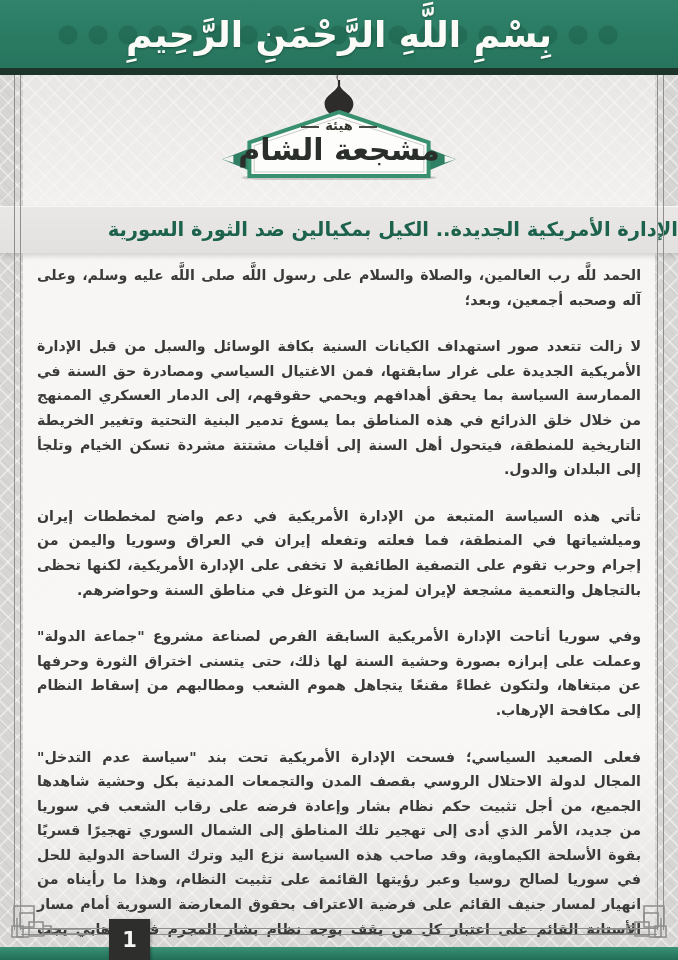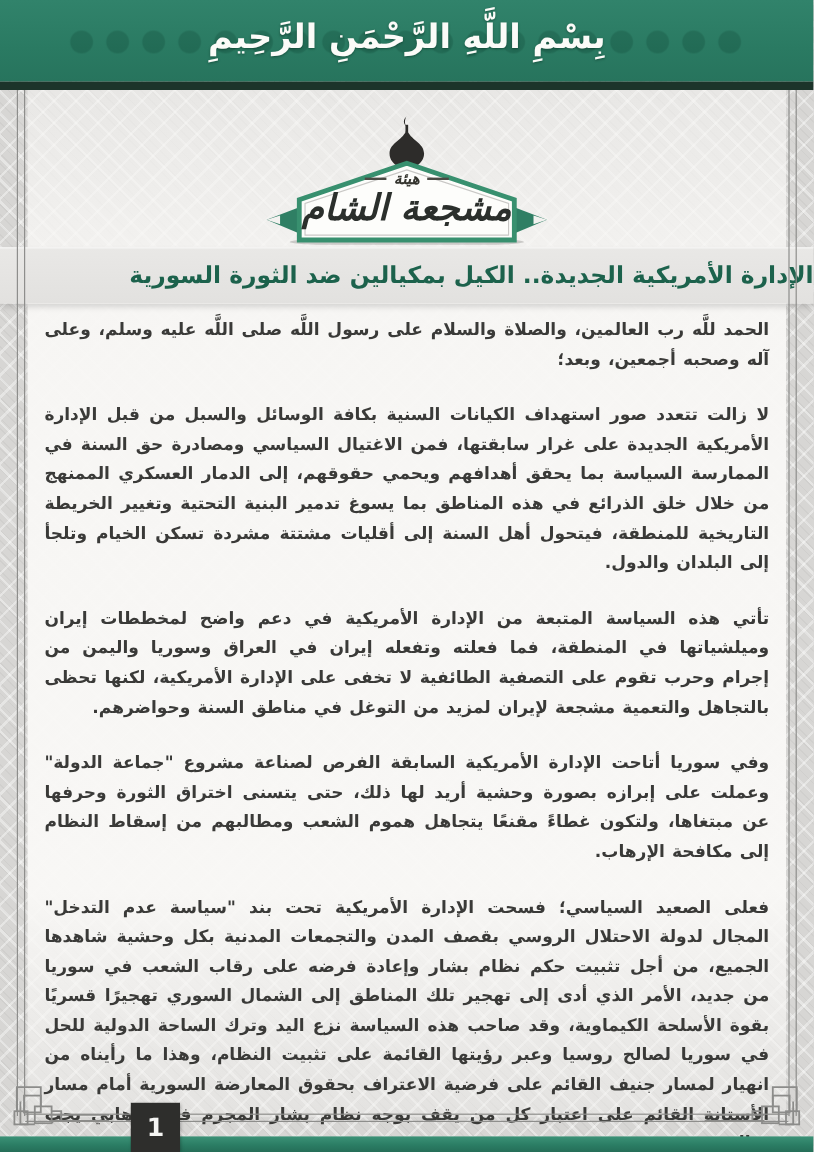--- a/index.html
+++ b/index.html
@@ -21,21 +21,21 @@
     border-bottom:7px solid #1c342a;
     z-index:5;
   }
   .header::before{
     content:"";position:absolute;left:8%;right:8%;top:18px;height:34px;
     background-image:radial-gradient(circle 11px at 14px 17px, rgba(0,40,28,.18) 0 9px, rgba(0,0,0,0) 10px);
     background-size:30px 34px;background-repeat:repeat-x;
   }
   .bismillah{
     position:absolute;left:0;right:0;top:14px;text-align:center;
-    color:#fbfbf8;font-size:28px;font-weight:bold;direction:rtl;
+    color:#fbfbf8;font-size:36px;font-weight:bold;direction:rtl;
     text-shadow:0 1px 2px rgba(0,30,20,.45);
     letter-spacing:1px;
   }
 
   
   .inner-bg{
     position:absolute;left:23px;right:23px;top:75px;height:856px;
     background:linear-gradient(180deg,
       rgba(246,245,243,.55) 0%,
       rgba(248,247,245,.96) 22%,
@@ -54,22 +54,22 @@
     position:absolute;left:21px;right:21px;top:928px;height:5px;
     border-top:1.5px solid #8e8e8c;border-bottom:1.5px solid #8e8e8c;
     z-index:3;
   }
   .corner{position:absolute;top:898px;z-index:4;}
   .corner-left{left:5px;}
   .corner-right{right:5px;transform:scaleX(-1);}
 
   
   .logo{
-    position:absolute;top:96px;left:50%;transform:translateX(-50%);
-    width:240px;height:128px;z-index:6;font-style:italic;
+    position:absolute;top:72px;left:50%;transform:translateX(-50%);
+    width:240px;height:128px;z-index:6;
   }
   .logo svg{position:absolute;top:0;left:0;}
   .logo-hayat{
     position:absolute;top:46px;left:0;right:0;text-align:center;
     font-size:13px;font-weight:bold;color:#35352f;direction:rtl;z-index:7;
   }
   .logo-hayat::before,.logo-hayat::after{
     content:"";display:inline-block;width:18px;height:2px;background:#4a4a44;
     vertical-align:middle;margin:0 6px;
   }
@@ -193,20 +193,20 @@
 </div>
 
 <div class="title-band">
   <div class="doc-title" lang="ar" dir="rtl">الإدارة الأمريكية الجديدة.. الكيل بمكيالين ضد الثورة السورية</div>
 </div>
 
 <div class="body-text">
   <p lang="ar" dir="rtl">الحمد للَّه رب العالمين، والصلاة والسلام على رسول اللَّه صلى اللَّه عليه وسلم، وعلى آله وصحبه أجمعين، وبعد؛</p>
   <p lang="ar" dir="rtl">لا زالت تتعدد صور استهداف الكيانات السنية بكافة الوسائل والسبل من قبل الإدارة الأمريكية الجديدة على غرار سابقتها، فمن الاغتيال السياسي ومصادرة حق السنة في الممارسة السياسة بما يحقق أهدافهم ويحمي حقوقهم، إلى الدمار العسكري الممنهج من خلال خلق الذرائع في هذه المناطق بما يسوغ تدمير البنية التحتية وتغيير الخريطة التاريخية للمنطقة، فيتحول أهل السنة إلى أقليات مشتتة مشردة تسكن الخيام وتلجأ إلى البلدان والدول.</p>
   <p lang="ar" dir="rtl">تأتي هذه السياسة المتبعة من الإدارة الأمريكية في دعم واضح لمخططات إيران وميلشياتها في المنطقة، فما فعلته وتفعله إيران في العراق وسوريا واليمن من إجرام وحرب تقوم على التصفية الطائفية لا تخفى على الإدارة الأمريكية، لكنها تحظى بالتجاهل والتعمية مشجعة لإيران لمزيد من التوغل في مناطق السنة وحواضرهم.</p>
-  <p lang="ar" dir="rtl">وفي سوريا أتاحت الإدارة الأمريكية السابقة الفرص لصناعة مشروع "جماعة الدولة" وعملت على إبرازه بصورة وحشية أريد لها ذلك، حتى يتسنى اختراق الثورة وحرفها عن مبتغاها، ولتكون غطاءً مقنعًا يتجاهل هموم الشعب ومطالبهم من إسقاط النظام إلى مكافحة الإرهاب.</p>
+  <p lang="ar" dir="rtl">وفي سوريا أتاحت الإدارة الأمريكية السابقة الفرص لصناعة مشروع "جماعة الدولة" وعملت على إبرازه بصورة وحشية السنة لها ذلك، حتى يتسنى اختراق الثورة وحرفها عن مبتغاها، ولتكون غطاءً مقنعًا يتجاهل هموم الشعب ومطالبهم من إسقاط النظام إلى مكافحة الإرهاب.</p>
   <p lang="ar" dir="rtl">فعلى الصعيد السياسي؛ فسحت الإدارة الأمريكية تحت بند "سياسة عدم التدخل" المجال لدولة الاحتلال الروسي بقصف المدن والتجمعات المدنية بكل وحشية شاهدها الجميع، من أجل تثبيت حكم نظام بشار وإعادة فرضه على رقاب الشعب في سوريا من جديد، الأمر الذي أدى إلى تهجير تلك المناطق إلى الشمال السوري تهجيرًا قسريًا بقوة الأسلحة الكيماوية، وقد صاحب هذه السياسة نزع اليد وترك الساحة الدولية للحل في سوريا لصالح روسيا وعبر رؤيتها القائمة على تثبيت النظام، وهذا ما رأيناه من انهيار لمسار جنيف القائم على فرضية الاعتراف بحقوق المعارضة السورية أمام مسار الأستانة القائم على اعتبار كل من يقف بوجه نظام بشار المجرم فهو إرهابي يجب قتاله.</p>
 </div>
 
 <div class="page-tab">
   <span>1</span>
 </div>
 <div class="footer-band"></div>
 
 </body></html>

